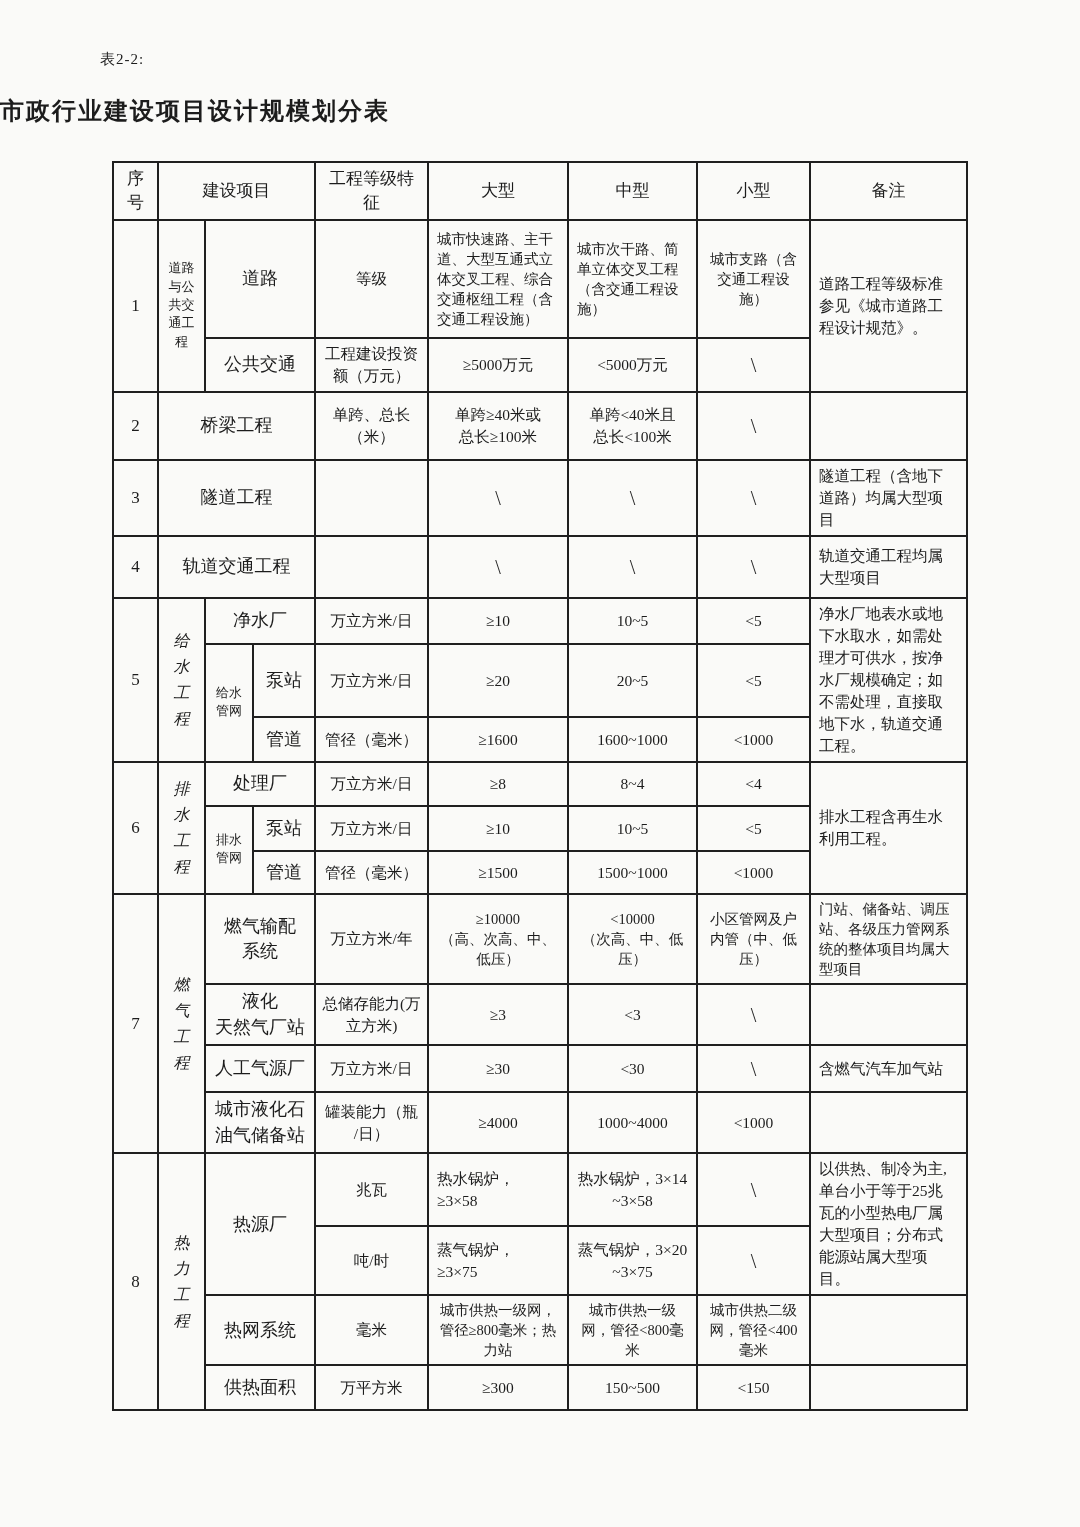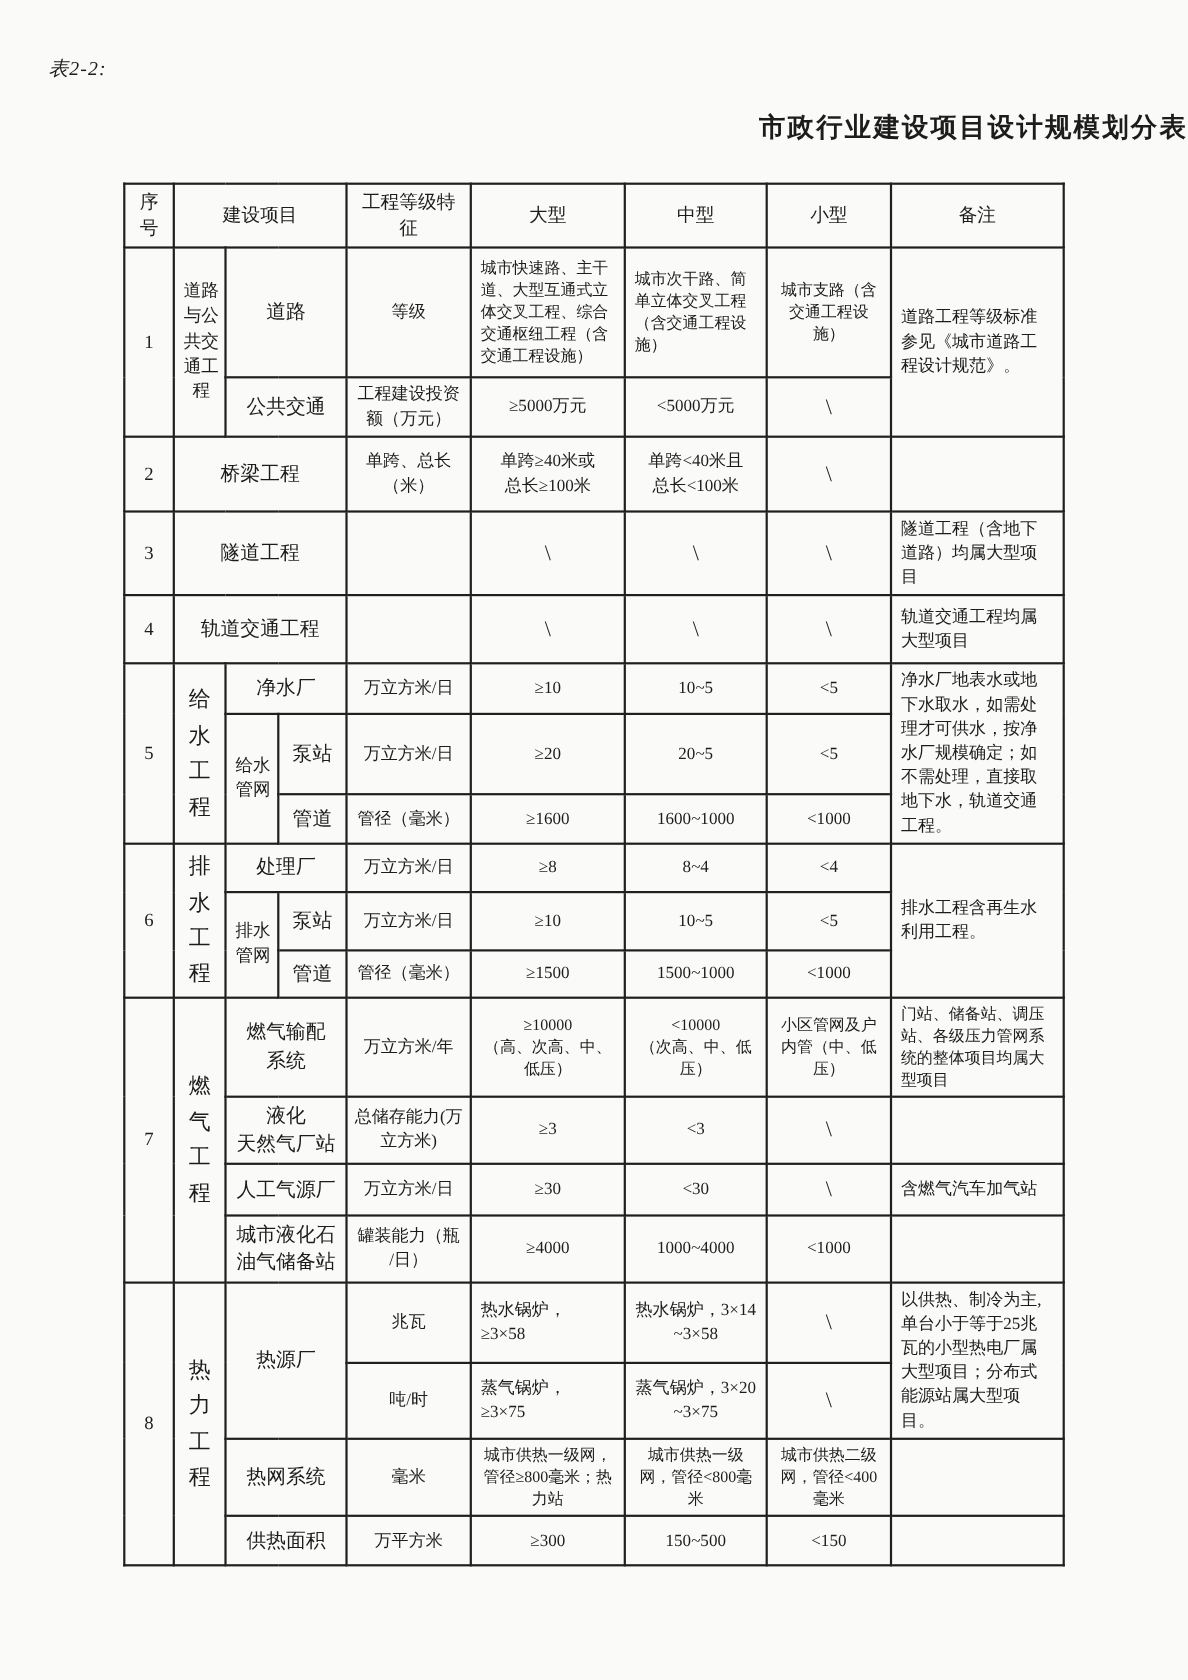--- a/index.html
+++ b/index.html
@@ -5,32 +5,30 @@
   html,body{margin:0;padding:0;}
   body{
     width:1080px;height:1527px;
     background:#fafaf8;
     font-family:"Liberation Serif","DejaVu Serif",serif;
     color:#1c1c1c;
     position:relative;
   }
   .page{padding-top:50px;}
   .table-label{
-    margin-left:44px;
-    font-size:18px;
+    margin-left:100px;
+    font-size:15px;
     letter-spacing:1px;
-    font-style:italic;
   }
   .title{
-    text-align:right;
+    text-align:left;
     font-size:24px;
     font-weight:bold;
     letter-spacing:2px;
     margin:26px 0 34px 0;
-    padding-left:44px;
   }
   table.main-table{
     border-collapse:collapse;
     table-layout:fixed;
     width:854px;
     margin:0 auto;
   }
   .main-table th,.main-table td{
     border:2px solid #1f1f1f;
     padding:4px 6px;
@@ -41,22 +39,22 @@
     line-height:1.42;
     white-space:pre-line;
     overflow:hidden;
   }
   .main-table th{font-size:17px;}
   .t{display:inline-block;}
   td.num{font-size:17px;}
   td.lbl{font-size:18px;}
   td.sm{font-size:14.5px;line-height:1.38;}
   td.left{text-align:left;padding:4px 8px;}
-  td.v1 .t{width:1.2em;line-height:1.62;font-size:20px;}
-  td.v2 .t{width:2.25em;line-height:1.42;font-size:16px;}
+  td.v1 .t{width:1.2em;line-height:1.62;font-size:16px;font-style:italic;}
+  td.v2 .t{width:2.25em;line-height:1.42;font-size:13px;}
   td.bs{font-size:20px;font-weight:300;}
   .page-number{
     position:absolute;
     left:0;right:0;
     top:1440px;
     text-align:center;
     font-size:16px;
   }
 </style>
 </head>

